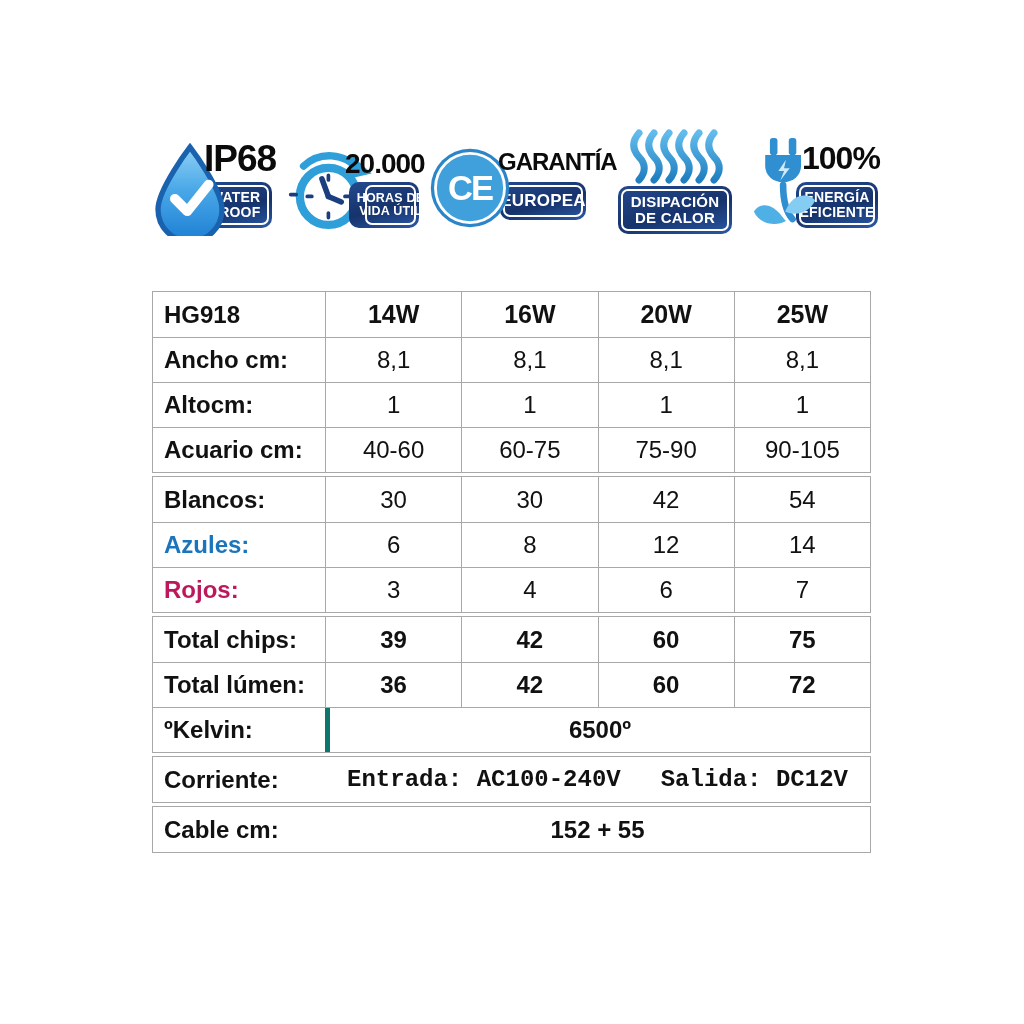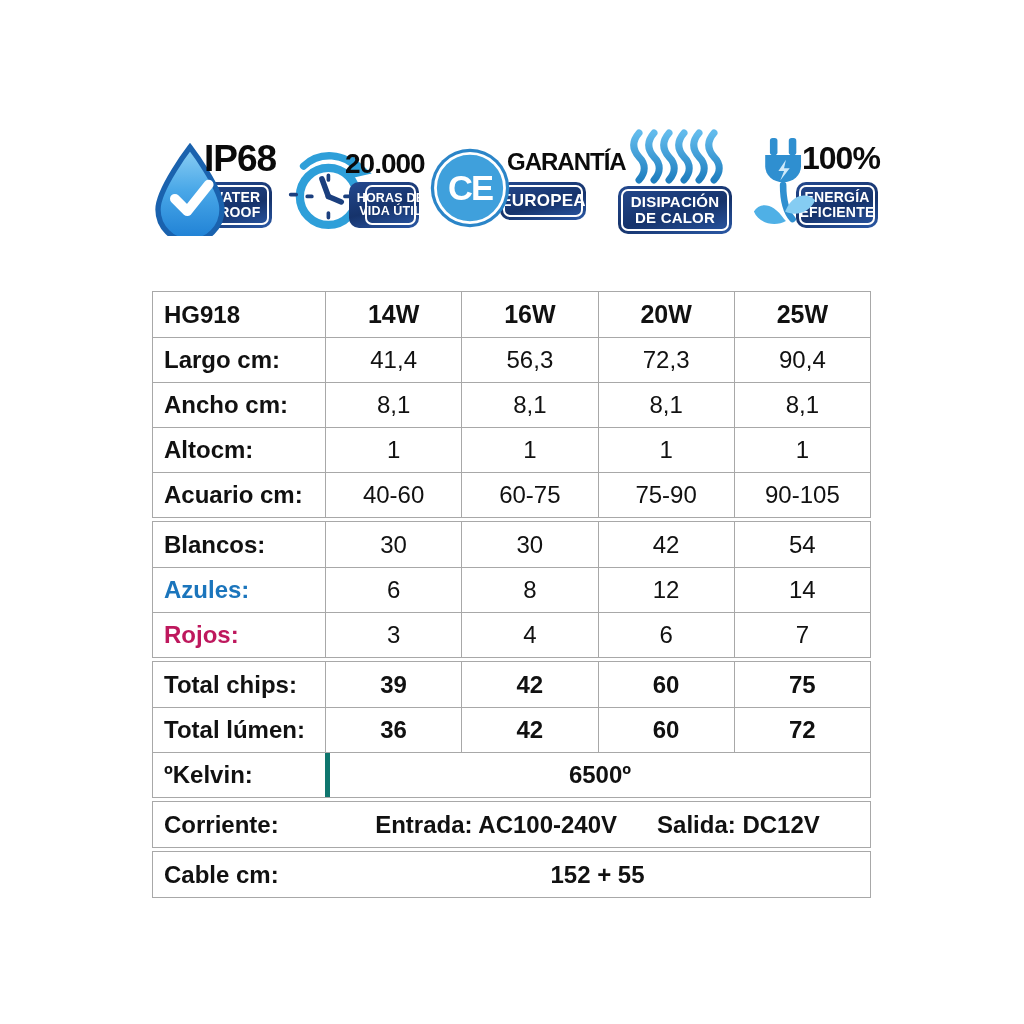--- a/index.html
+++ b/index.html
@@ -37,21 +37,21 @@
     flex:1 1 0;display:flex;align-items:center;justify-content:center;
     font-size:24px;font-weight:bold;border-left:5px solid #0f766e;
   }
   .c-merged.no-line{border-left:none;}
   .bold-vals .c-val{font-weight:bold;}
   .hdr .c-val{font-weight:bold;font-size:25px;}
   .blue-label .c-label{color:#1b75bc;}
   .red-label .c-label{color:#be185d;}
   .c-free{
     flex:1 1 0;display:flex;align-items:center;justify-content:center;
-    gap:40px;font-size:24px;font-weight:bold;white-space:nowrap;
+    gap:40px;font-size:24px;font-weight:bold;white-space:nowrap;font-family:Liberation Mono, monospace;
   }
 </style>
 </head>
 <body>
 
 <div class="icons">
 
   <div class="icon-group" style="left:150px;top:140px;width:124px;height:100px;">
     <div class="navy-badge" style="left:48px;top:42px;width:74px;height:46px;">
       <div class="inner" style="font-size:14px;">
@@ -96,21 +96,21 @@
     <div class="navy-badge" style="left:72px;top:42px;width:86px;height:38px;">
       <div class="inner" style="font-size:17px;">
         <span>EUROPEA</span>
       </div>
     </div>
     <svg style="position:absolute;left:0;top:6px;" width="84" height="84" viewBox="0 0 90 90">
       <circle cx="45" cy="45" r="42" fill="#2b85c8"></circle>
       <circle cx="45" cy="45" r="37" fill="#3fa0dc" stroke="#fff" stroke-width="3"></circle>
       <text x="45" y="58" font-size="37" font-weight="bold" fill="#fff" text-anchor="middle" font-family="Liberation Sans, sans-serif" letter-spacing="-2">CE</text>
     </svg>
-    <div class="big-label" style="left:70px;top:8px;font-size:24px;margin-left:9px;">GARANTÍA</div>
+    <div class="big-label" style="left:70px;top:8px;font-size:24px;">GARANTÍA</div>
   </div>
 
   <div class="icon-group" style="left:618px;top:128px;width:118px;height:108px;">
     <svg style="position:absolute;left:12px;top:0;" width="96" height="56" viewBox="0 0 96 56">
       <defs>
         <linearGradient id="waveg" x1="0" y1="0" x2="0" y2="1">
           <stop offset="0" stop-color="#62bbec"></stop>
             <stop offset="1" stop-color="#1f7fc0"></stop>
         </linearGradient>
       </defs>
@@ -155,27 +155,20 @@
 
   <div class="t-section">
     <div class="t-row hdr">
       <div class="c-label">HG918</div>
       <div class="c-val">14W</div>
       <div class="c-val">16W</div>
       <div class="c-val">20W</div>
       <div class="c-val">25W</div>
     </div>
     <div class="t-row">
-      <div class="c-label">Largo cm:</div>
-      <div class="c-val">41,4</div>
-      <div class="c-val">56,3</div>
-      <div class="c-val">72,3</div>
-      <div class="c-val">90,4</div>
-    </div>
-    <div class="t-row">
       <div class="c-label">Ancho cm:</div>
       <div class="c-val">8,1</div>
       <div class="c-val">8,1</div>
       <div class="c-val">8,1</div>
       <div class="c-val">8,1</div>
     </div>
     <div class="t-row">
       <div class="c-label">Altocm:</div>
       <div class="c-val">1</div>
       <div class="c-val">1</div>

